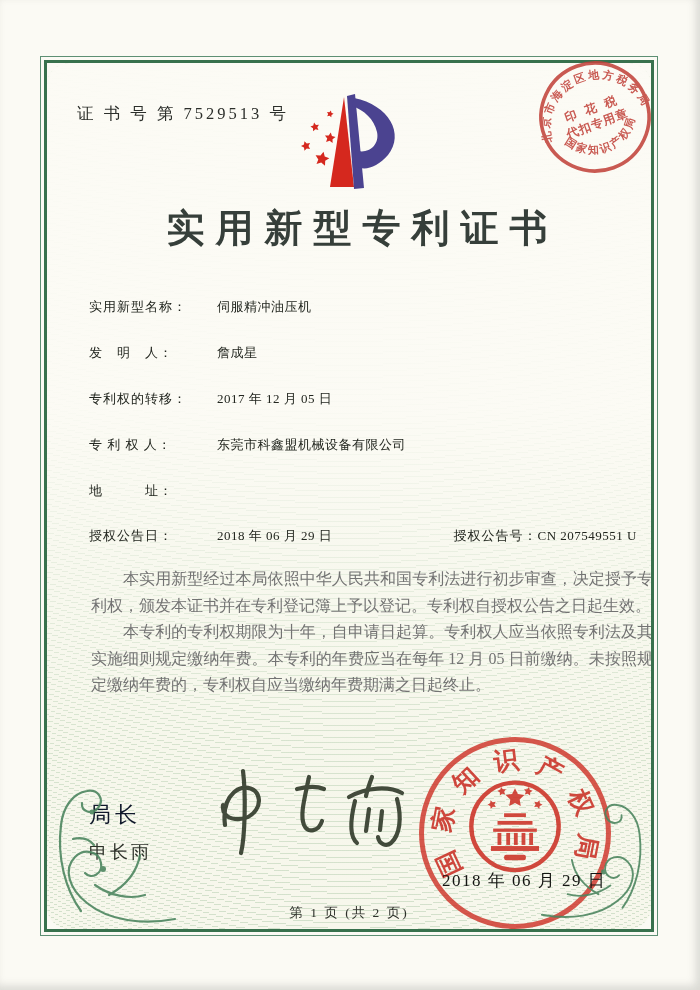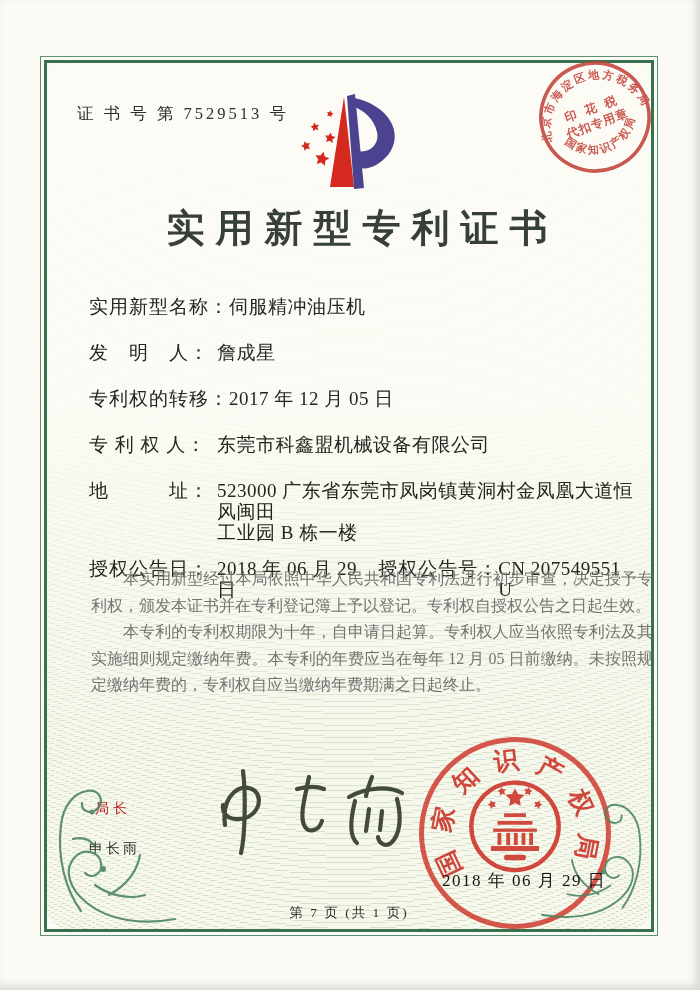--- a/index.html
+++ b/index.html
@@ -49,36 +49,36 @@
     font-size:16.5px;letter-spacing:3px;color:#2c2f2b;
   }
   .logo{position:absolute;left:50%;top:30px;transform:translateX(-50%);}
   .title{
     position:absolute;left:16px;right:0;top:140px;
     text-align:center;font-size:38px;font-weight:600;
     letter-spacing:11px;color:#363f3a;text-indent:11px;
   }
 
   .fields{position:absolute;left:42px;top:233px;width:548px;color:#22261f;}
-  .frow{display:flex;align-items:flex-start;font-size:19px;margin-bottom:25px;line-height:21px;}
+  .frow{display:flex;align-items:flex-start;font-size:13px;margin-bottom:25px;line-height:21px;}
   .flabel{flex:0 0 128px;letter-spacing:1px;white-space:pre;}
   .fvalue{white-space:pre-line;letter-spacing:.5px;}
-  .frow.addr{margin-bottom:15px;justify-content:space-between;}
+  .frow.addr{margin-bottom:24px;}
   .frow.split{justify-content:space-between;margin-bottom:0;font-family:Liberation Serif, serif;}
   .pair{display:flex;}
 
   .body-text{
     position:absolute;left:44px;top:503px;width:562px;
     font-size:16px;line-height:26.5px;color:#737373;
     text-align:justify;
   }
   .body-text p{margin:0;text-indent:2em;}
 
-  .director-title{position:absolute;left:42px;top:737px;font-size:14px;letter-spacing:4px;color:#b91c1c;margin-left:6px;}
-  .director-name{position:absolute;left:42px;top:777px;font-size:14px;letter-spacing:3px;color:#2c2f28;}
+  .director-title{position:absolute;left:42px;top:737px;font-size:22px;letter-spacing:4px;color:#0f172a;}
+  .director-name{position:absolute;left:42px;top:777px;font-size:18px;letter-spacing:3px;color:#2c2f28;}
   .autograph{position:absolute;left:150px;top:700px;}
 
   
   .seal{
     position:absolute;left:372px;top:674px;width:192px;height:192px;
     border:5px solid rgba(205,47,36,.85);border-radius:50%;
     box-sizing:border-box;opacity:.95;
   }
   .seal-char{
     position:absolute;left:50%;top:50%;
@@ -149,22 +149,20 @@
           <div class="frow">
             <span class="flabel">专利权的转移：</span>
             <span class="fvalue">2017 年 12 月 05 日</span>
           </div>
           <div class="frow">
             <span class="flabel">专 利 权 人：</span>
             <span class="fvalue">东莞市科鑫盟机械设备有限公司</span>
           </div>
           <div class="frow addr">
             <span class="flabel">地　　　址：</span>
-            <span class="fvalue">523000 广东省东莞市凤岗镇黄洞村金凤凰大道恒风闽田
-工业园 B 栋一楼</span>
           </div>
           <div class="frow split">
             <span class="pair">
               <span class="flabel">授权公告日：</span>
               <span class="fvalue">2018 年 06 月 29 日</span>
             </span>
             <span class="pair">
               <span class="flabel" style="flex-basis:auto">授权公告号：</span>
               <span class="fvalue">CN 207549551 U</span>
             </span>
@@ -222,21 +220,21 @@
                 <rect x="60" y="58" width="3.5" height="11"></rect>
                 <rect x="67" y="58" width="3.5" height="11"></rect>
                 <rect x="32" y="70" width="44" height="4.5"></rect>
                 <rect x="44" y="78" width="20" height="5" rx="2"></rect>
               </g>
             </svg>
           </div>
         </div>
         <div class="seal-date">2018 年 06 月 29 日</div>
 
-        <div class="footer">第 7 页 (共 1 页)</div>
+        <div class="footer">第 1 页 (共 2 页)</div>
 
         <div class="orn bl">
           <svg width="140" height="150" viewBox="0 0 140 150">
             <g stroke="#4d8660" fill="none" stroke-width="2.2" stroke-linecap="round">
               <path d="M132,140 C100,146 66,142 44,124 C26,110 20,90 32,78 C41,69 56,72 58,84 C60,95 48,101 42,94"></path>
               <path d="M38,132 C22,110 14,78 18,46 C20,28 30,14 44,12 C55,10 62,20 55,29 C49,36 38,33 39,24"></path>
               <path d="M66,116 C82,107 94,93 97,76"></path>
               <path d="M52,106 C66,116 86,121 102,116"></path>
               <path d="M30,60 C38,58 46,60 51,66"></path>
               <circle cx="60" cy="90" r="3" fill="#4d8660" stroke="none"></circle>

